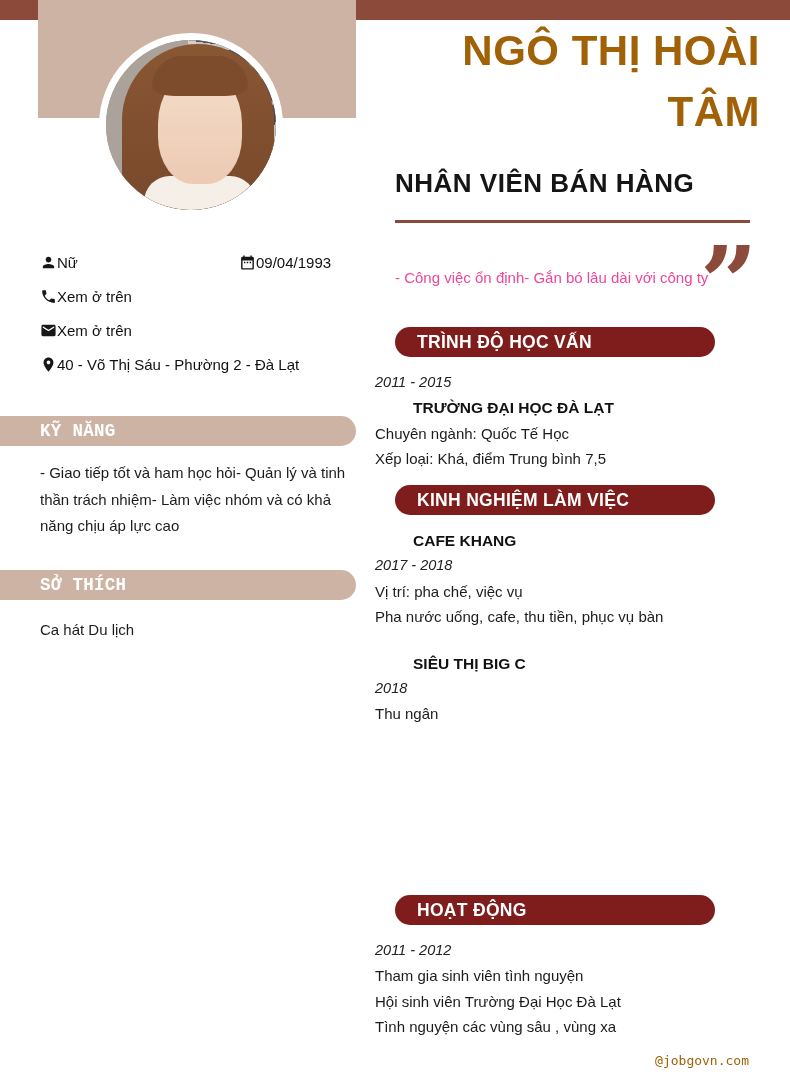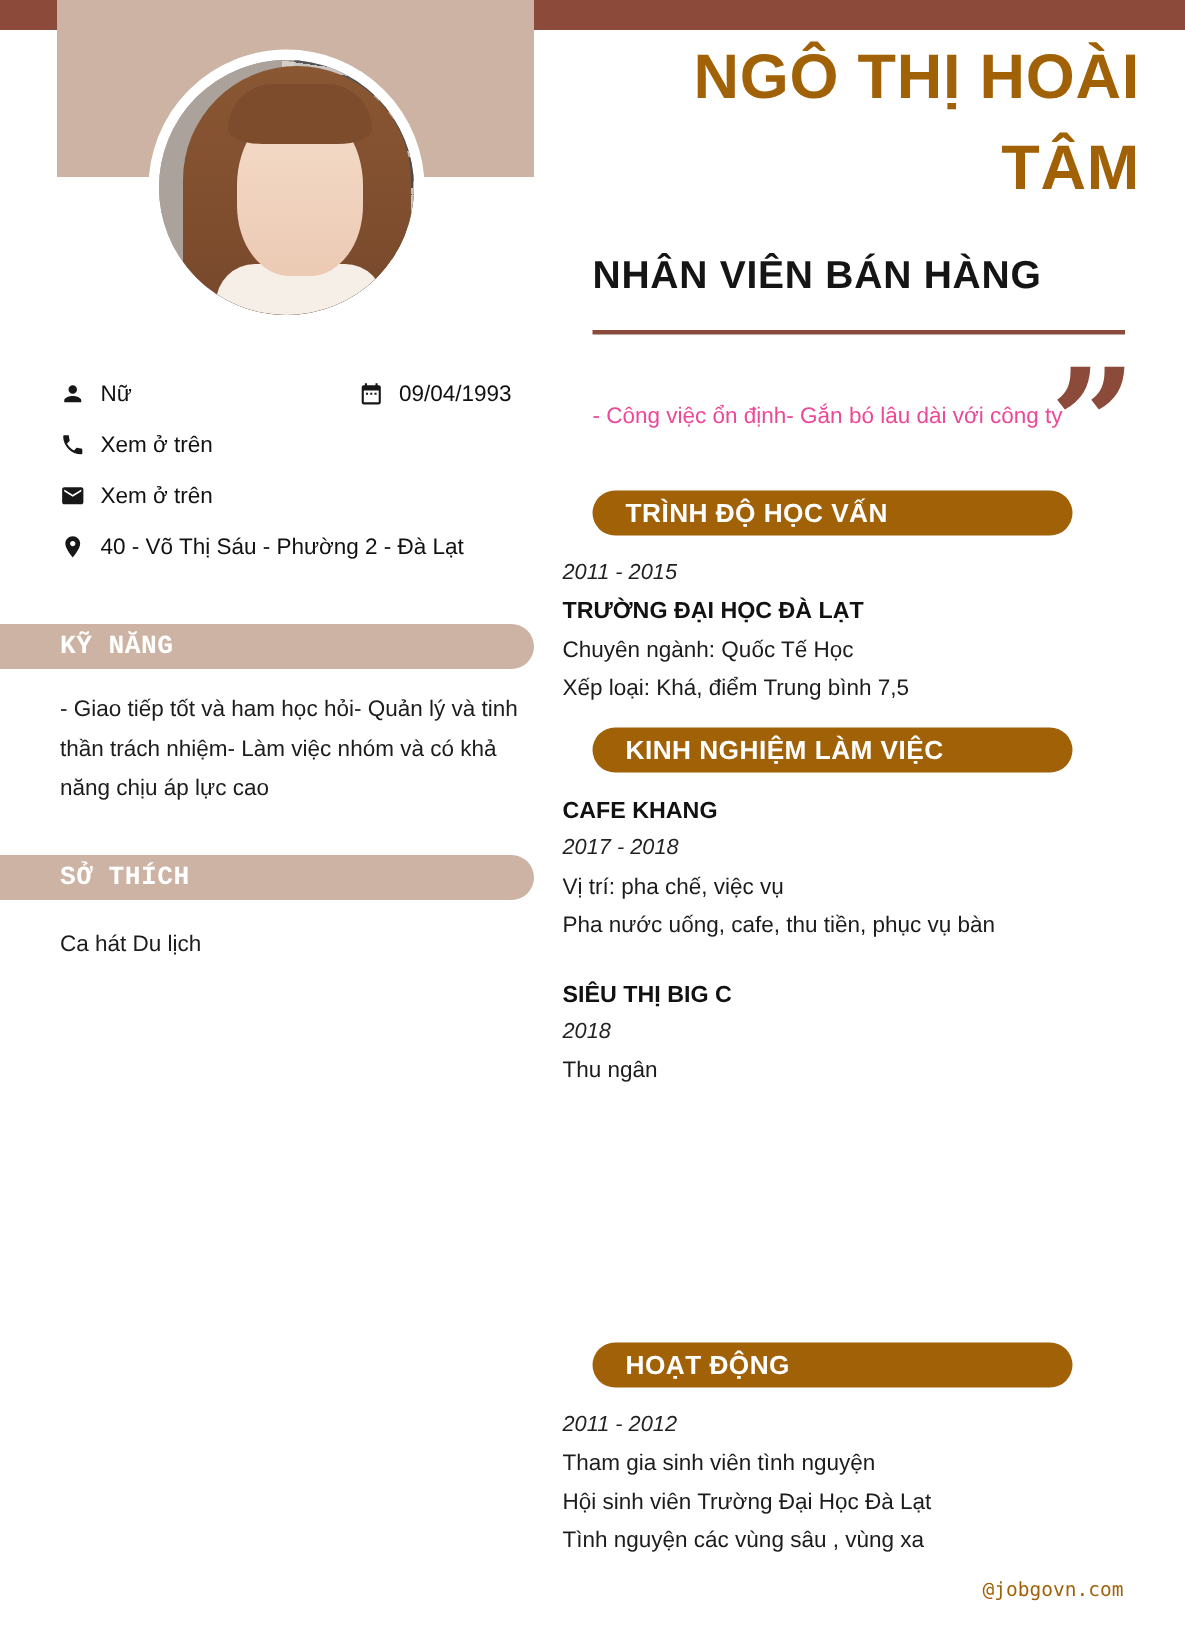--- a/index.html
+++ b/index.html
@@ -38,41 +38,41 @@
   }
   .title-rule{position:absolute;left:395px;top:220px;width:355px;height:3px;background:#8a4b3c;}
   .quote-text{position:absolute;left:395px;top:269px;width:330px;font-size:15px;color:#ec4899;}
   .quote-glyph{
     position:absolute;left:700px;top:232px;width:60px;height:90px;
     font-family:"DejaVu Serif",serif;font-weight:700;font-size:100px;line-height:100px;
     color:#8c4a3a;
   }
   
   .contact-row{position:absolute;left:40px;width:330px;height:20px;display:flex;align-items:center;font-size:15px;color:#111;}
-  .contact-row .txt{margin-left:10px;}
+  .contact-row .txt{}
   .cicon{width:17px;height:17px;flex:0 0 17px;}
   .cicon svg{display:block;width:17px;height:17px;fill:#171717;}
   .dob-pair{position:absolute;left:199px;top:0;display:flex;align-items:center;height:20px;}
   
   .banner-left{
     position:absolute;left:0;width:356px;height:30px;background:#cdb3a3;
     border-radius:0 15px 15px 0;color:#ffffff;font-size:17.5px;font-weight:700;
     line-height:30px;padding-left:40px;letter-spacing:.3px;font-family:Liberation Mono, monospace;
   }
   .banner-right{
-    position:absolute;left:395px;width:320px;height:30px;background:#a16207;
+    position:absolute;left:395px;width:320px;height:30px;background:#7f1d1d;
     border-radius:15px;color:#ffffff;font-size:17.5px;font-weight:700;
     line-height:30px;padding-left:22px;letter-spacing:.3px;
   }
   
   .left-par{position:absolute;left:40px;width:318px;font-size:15px;line-height:26.5px;color:#1c1c1c;}
   .rcol{position:absolute;left:375px;width:356px;font-size:15px;color:#1c1c1c;}
   .line{line-height:25.4px;}
   .period{font-style:italic;font-size:14.5px;line-height:25.4px;color:#222;}
-  .org{font-weight:700;font-size:15.5px;line-height:25.4px;color:#111;}
+  .org{font-weight:700;font-size:15.5px;line-height:25.4px;color:#111;margin-left:38px;}
   .just{text-align:justify;}
   .exp-item{margin-bottom:21px;}
   .exp-item:last-child{margin-bottom:0;}
   .footer-mark{
     position:absolute;right:41px;top:1053px;
     font-family:"DejaVu Sans Mono","Liberation Mono",monospace;
     font-size:13px;color:#a16207;
   }
 </style>
 </head>

